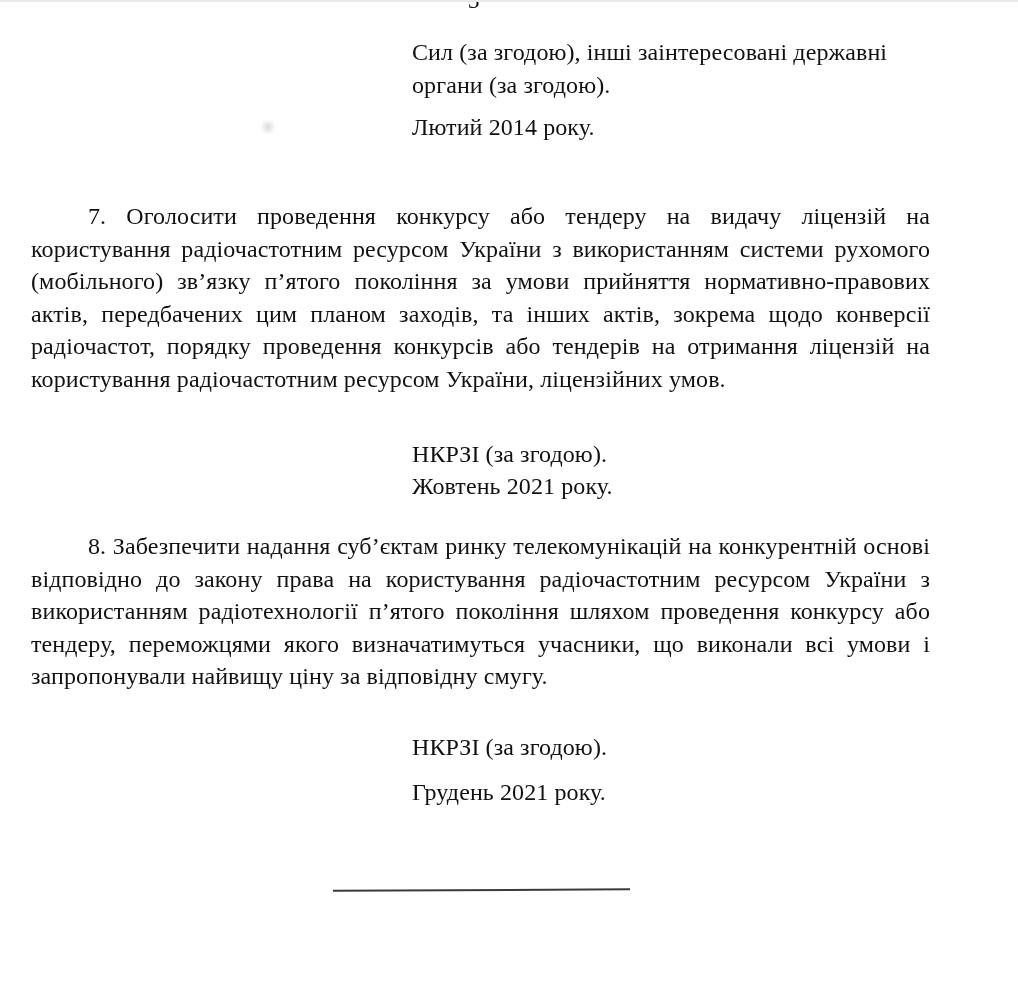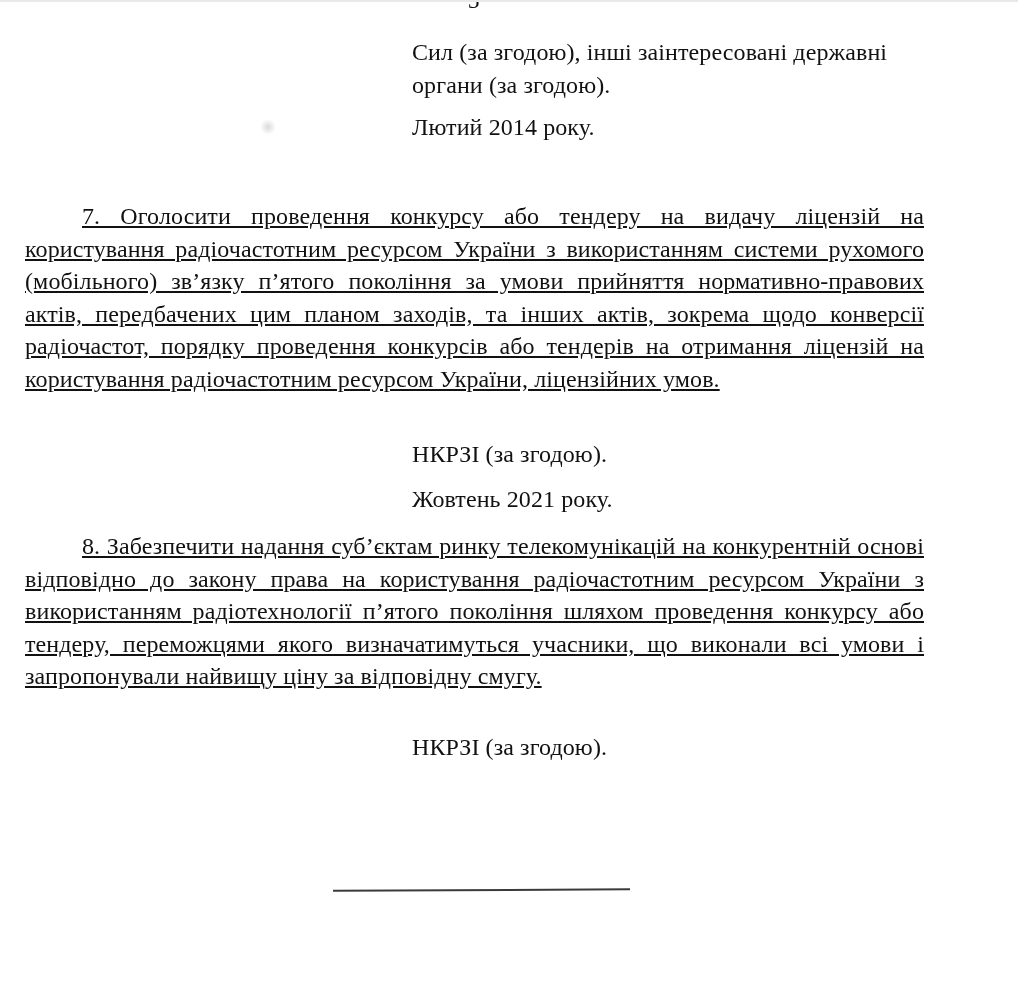--- a/index.html
+++ b/index.html
@@ -14,25 +14,24 @@
     overflow: hidden;
   }
   .txt {
     position: absolute;
     font-size: 24px;
     line-height: 32.5px;
     letter-spacing: 0.1px;
     white-space: normal;
   }
   .para {
-    left: 25px;
+    left: 31px;
     width: 899px;
     text-align: justify;
     text-indent: 57px;
-    text-decoration: underline;
   }
   .hang {
     left: 412px;
     width: 520px;
     text-align: left;
     line-height: 33px;
   }
   .pagenum-clip {
     position: absolute;
     left: 464px;
@@ -64,21 +63,21 @@
     width: 16px;
     height: 16px;
     border-radius: 50%;
     background: radial-gradient(circle, rgba(150,150,150,0.35) 0%, rgba(255,255,255,0) 70%);
   }
   .p7 { top: 198px; }
   .p8 { top: 528px; }
   .intro-resp { top: 34px; }
   .intro-date { top: 109px; }
   .resp7 { top: 436px; }
-  .date7  { top: 481px; }
+  .date7  { top: 468px; }
   .resp8 { top: 729px; }
   .date8  { top: 774px; }
 </style>
 </head>
 <body>
 
 <div class="page">
 
   <div class="pagenum-clip">
     <span>3</span>
@@ -93,16 +92,17 @@
   <div class="txt para p7">7. Оголосити проведення конкурсу або тендеру на видачу ліцензій на користування радіочастотним ресурсом України з використанням системи рухомого (мобільного) зв’язку п’ятого покоління за умови прийняття нормативно-правових актів, передбачених цим планом заходів, та інших актів, зокрема щодо конверсії радіочастот, порядку проведення конкурсів або тендерів на отримання ліцензій на користування радіочастотним ресурсом України, ліцензійних умов.</div>
 
   <div class="txt hang resp7">НКРЗІ (за згодою).</div>
 
   <div class="txt hang date7">Жовтень 2021 року.</div>
 
   <div class="txt para p8">8. Забезпечити надання суб’єктам ринку телекомунікацій на конкурентній основі відповідно до закону права на користування радіочастотним ресурсом України з використанням радіотехнології п’ятого покоління шляхом проведення конкурсу або тендеру, переможцями якого визначатимуться учасники, що виконали всі умови і запропонували найвищу ціну за відповідну смугу.</div>
 
   <div class="txt hang resp8">НКРЗІ (за згодою).</div>
 
+  <div class="txt hang date8">Грудень 2021 року.</div>
 
   <div class="sig-line"></div>
 
 </div>
 
 </body></html>

